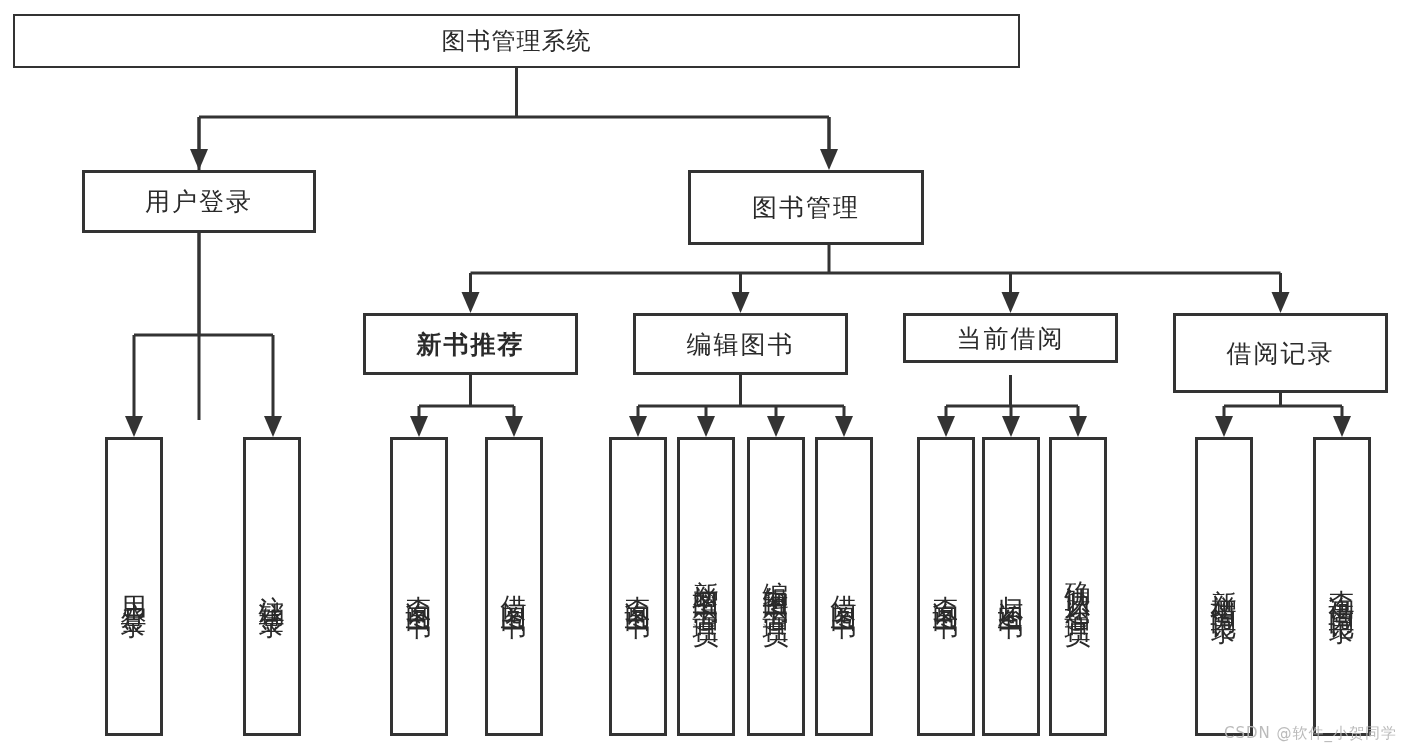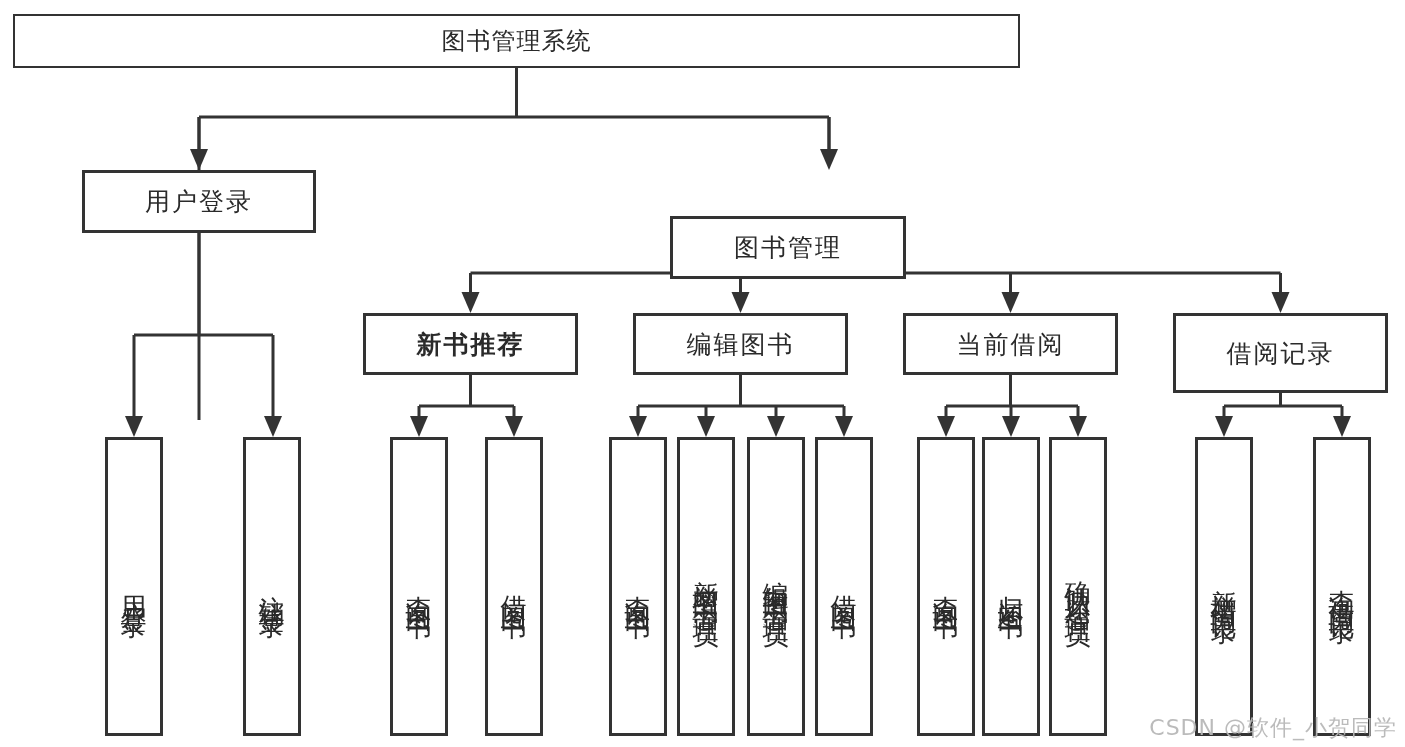--- a/index.html
+++ b/index.html
@@ -39,21 +39,21 @@
     writing-mode: vertical-rl;
     text-orientation: mixed;
     font-size: 26px;
     letter-spacing: 6px;
     line-height: 1;
   }
   .watermark {
     position: absolute;
     right: 8px;
     bottom: 4px;
-    font-size: 22px;
+    font-size: 15px;
     color: rgba(183, 183, 183, 0.95);
     letter-spacing: 1px;
     z-index: 5;
     white-space: nowrap;
     margin-top: 35px;
   }
 </style>
 </head>
 <body>
 
@@ -100,25 +100,25 @@
       <polygon points="1002,416 1020,416 1011,437"></polygon>
       <polygon points="1069,416 1087,416 1078,437"></polygon>
       <polygon points="1215,416 1233,416 1224,437"></polygon>
       <polygon points="1333,416 1351,416 1342,437"></polygon>
     </g>
   </svg>
 
   <div class="node root" style="left:13px; top:14px; width:1007px; height:54px;">图书管理系统</div>
 
   <div class="node hbox" style="left:82px; top:170px; width:234px; height:63px;">用户登录</div>
-  <div class="node hbox" style="left:670px; top:170px; width:236px; height:63px;margin-top:46px;">图书管理</div>
+  <div class="node hbox" style="left:688px; top:170px; width:236px; height:75px;">图书管理</div>
 
   <div class="node hbox" style="left:363px; top:313px; width:215px; height:62px;font-weight:bold;">新书推荐</div>
   <div class="node hbox" style="left:633px; top:313px; width:215px; height:62px;">编辑图书</div>
-  <div class="node hbox" style="left:903px; top:313px; width:215px; height:62px;">当前借阅</div>
+  <div class="node hbox" style="left:903px; top:313px; width:215px; height:50px;">当前借阅</div>
   <div class="node hbox" style="left:1173px; top:313px; width:215px; height:80px;">借阅记录</div>
 
   <div class="node vbox" style="left:105px; top:437px; width:58px; height:299px;">用户登录</div>
   <div class="node vbox" style="left:243px; top:437px; width:58px; height:299px;">注销登录</div>
 
   <div class="node vbox" style="left:390px; top:437px; width:58px; height:299px;">查询图书</div>
   <div class="node vbox" style="left:485px; top:437px; width:58px; height:299px;">借阅图书</div>
 
   <div class="node vbox" style="left:609px; top:437px; width:58px; height:299px;">查询图书</div>
   <div class="node vbox" style="left:677px; top:437px; width:58px; height:299px;">新增图书（管理员）</div>

